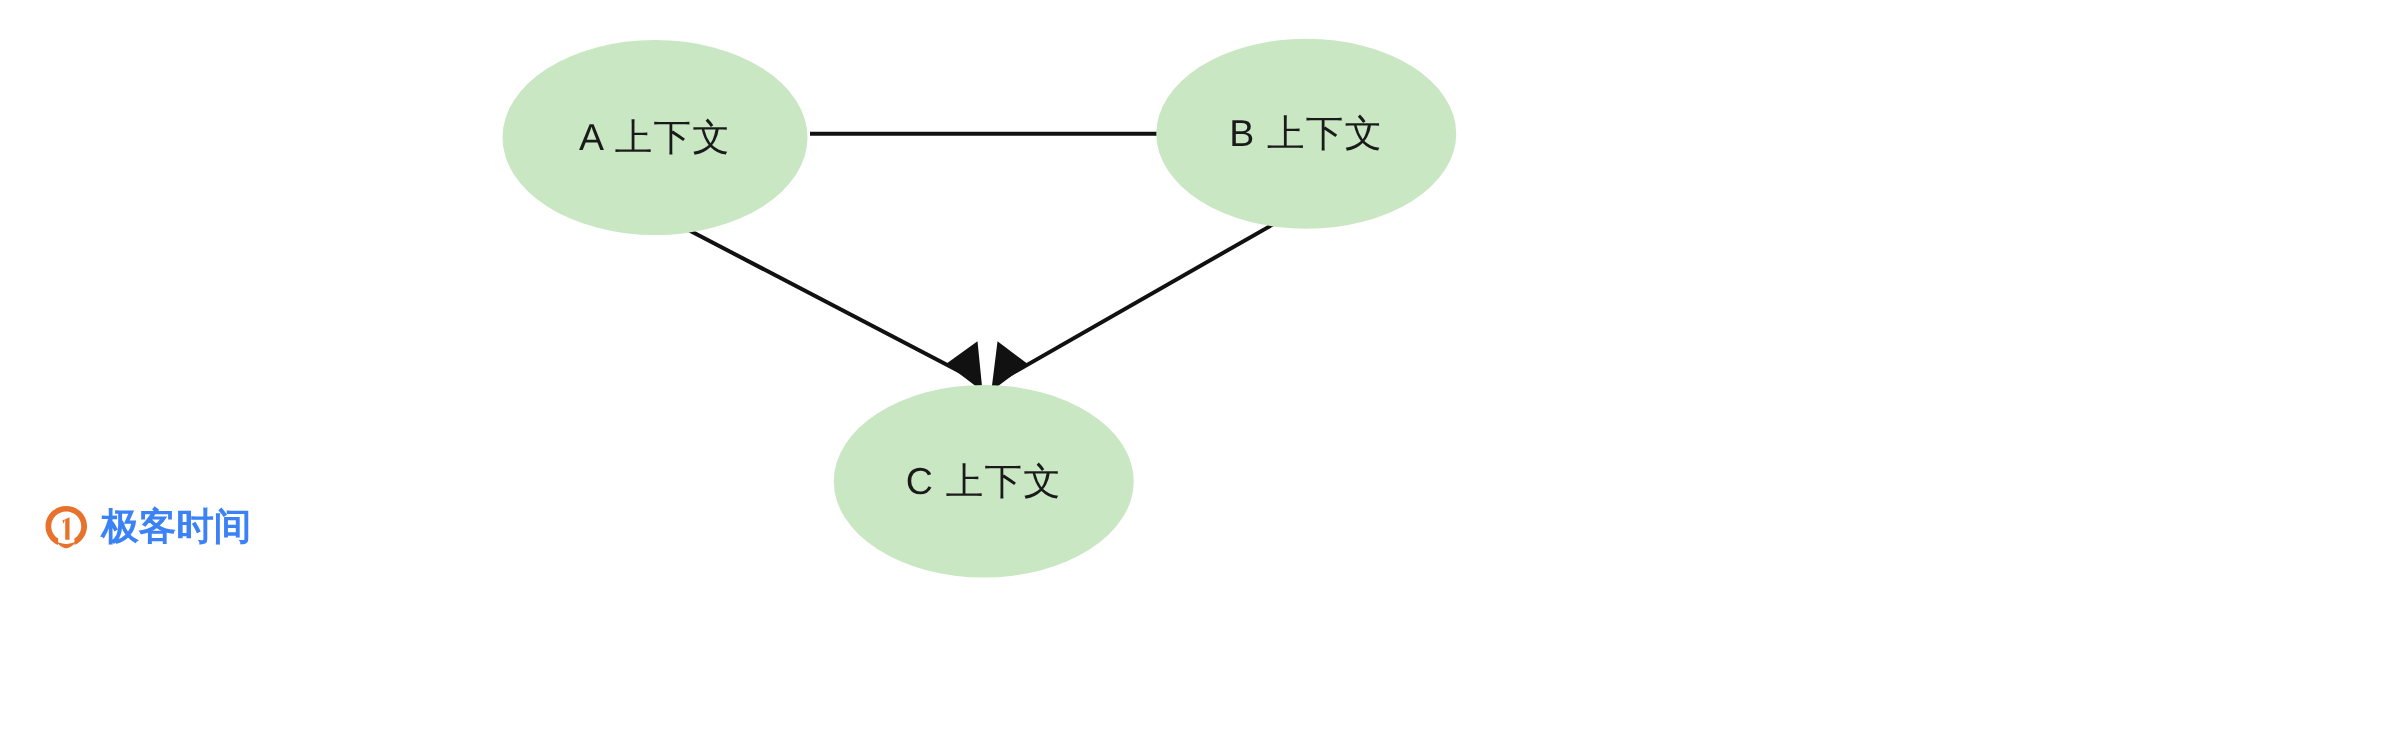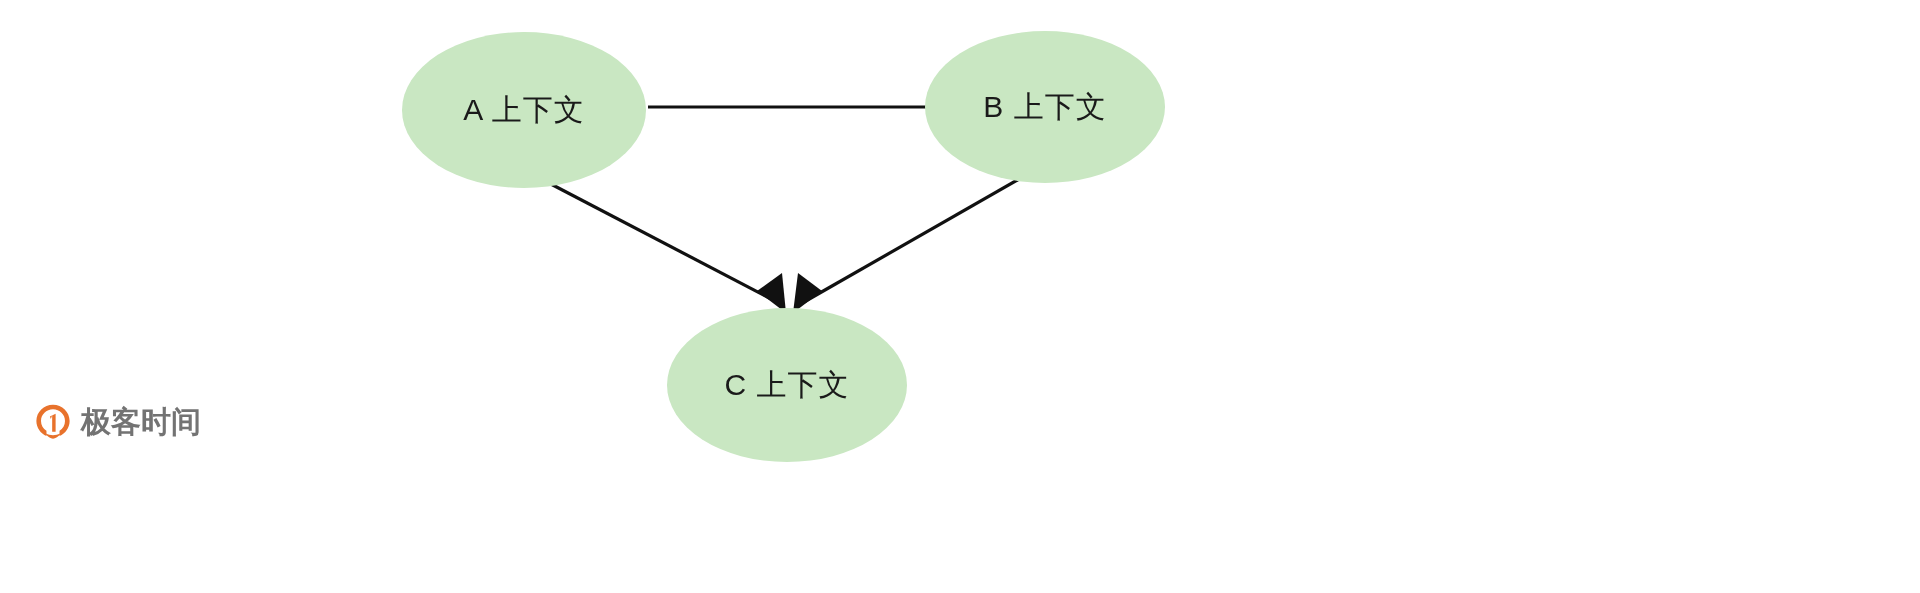--- a/index.html
+++ b/index.html
@@ -51,21 +51,21 @@
   }
   #brand-logo .logo-mark {
     width: 38px;
     height: 38px;
     flex: 0 0 auto;
   }
   #brand-logo .logo-text {
     font-family: "DejaVu Sans", "Liberation Sans", sans-serif;
     font-size: 30px;
     font-weight: 700;
-    color: #737373;
+    color: #3b82f6;
     letter-spacing: 0px;
     white-space: nowrap;
     line-height: 1;
   }
 </style>
 </head>
 <body>
 
 <svg id="diagram-canvas" viewBox="0 0 1920 593" xmlns="http://www.w3.org/2000/svg">
 

